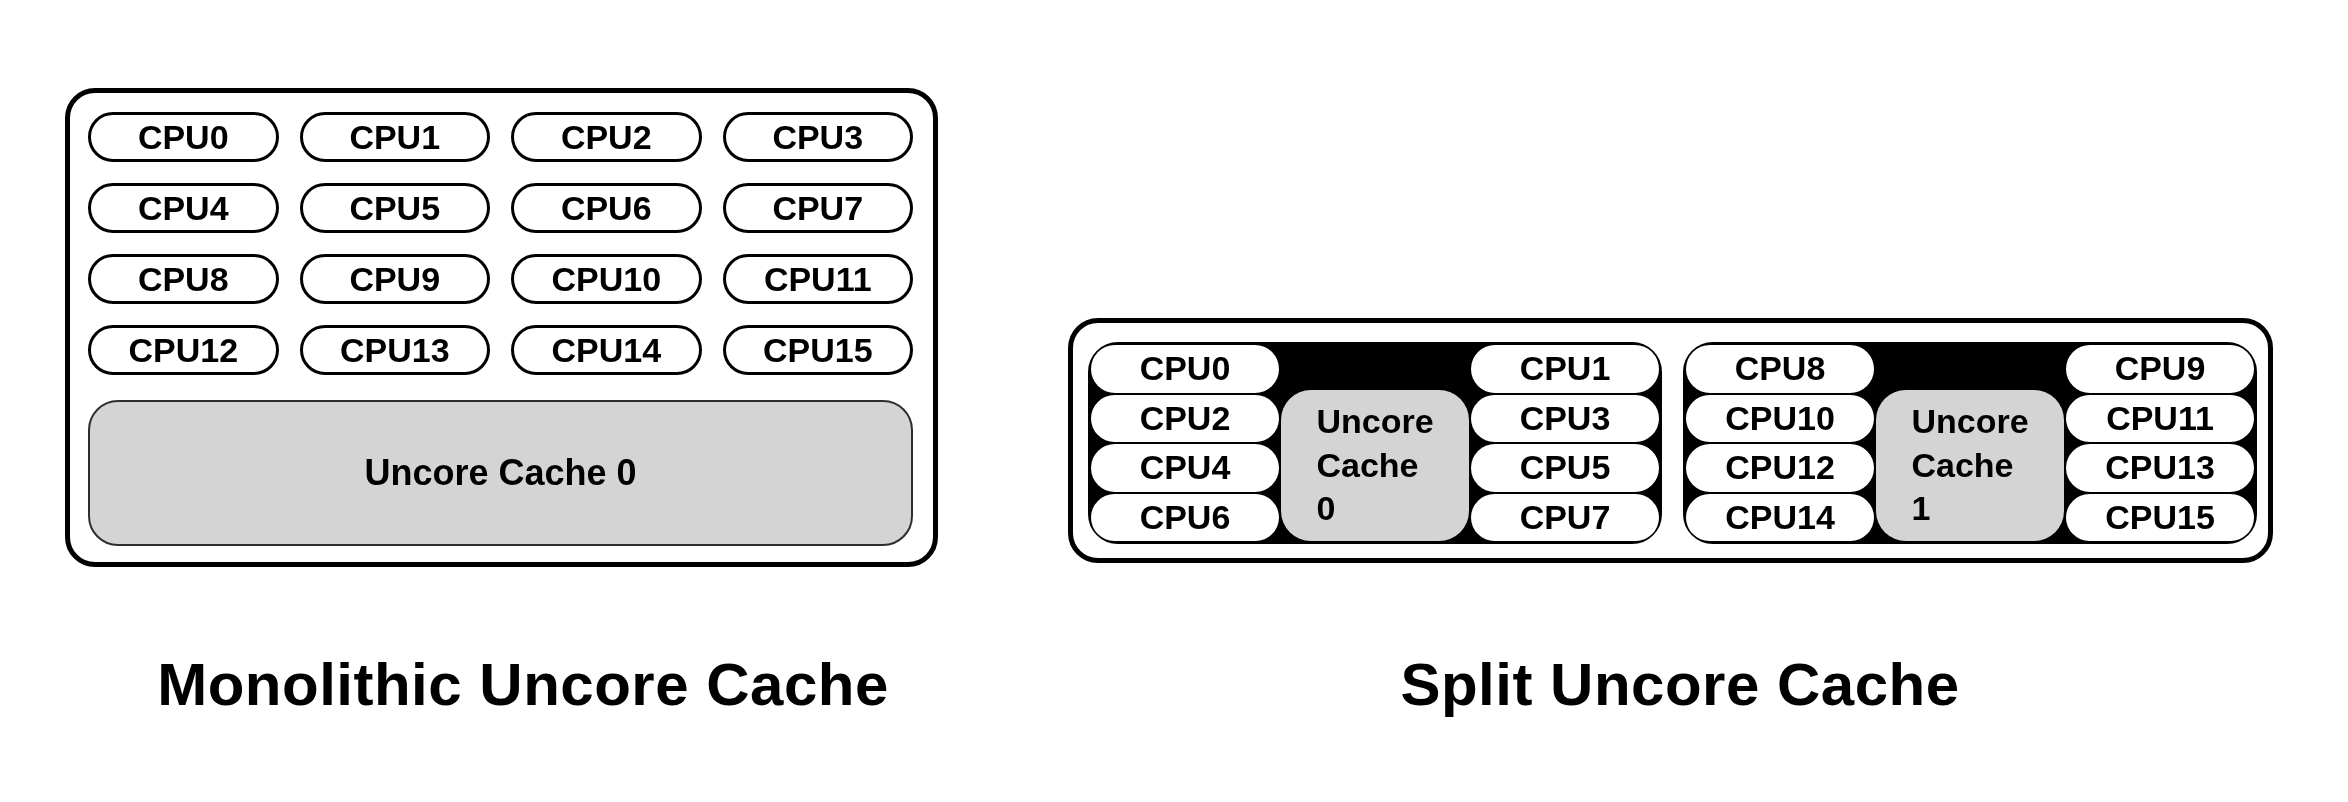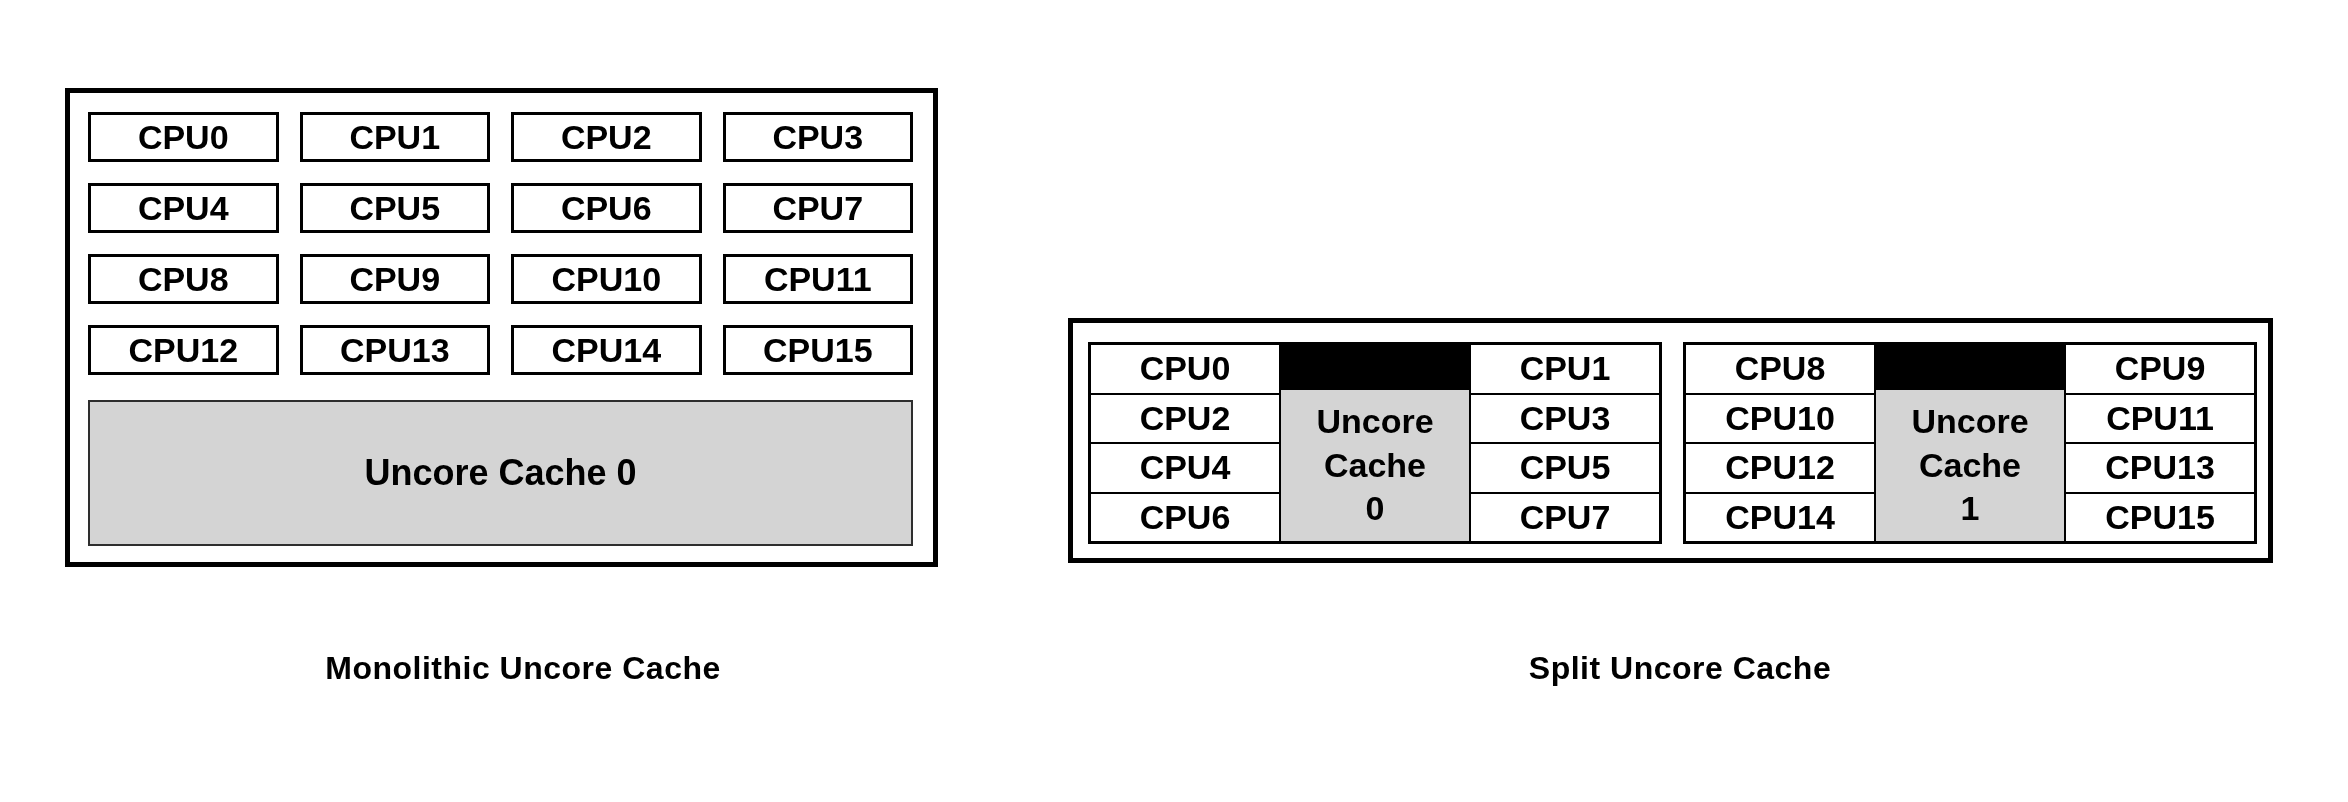--- a/index.html
+++ b/index.html
@@ -1,20 +1,20 @@
 <!DOCTYPE html>
 <html style="--cache-fill: #d4d4d4; --border: #000000; --background: #ffffff;"><head>
 <meta charset="utf-8">
 <style>
   :root {
     --cache-fill: #d4d4d4;
     --border: #000000;
     --background: #ffffff;
   }
-  * { margin: 0; padding: 0; box-sizing: border-box; }
+  * { margin: 0; padding: 0; box-sizing: border-box; border-radius: 30px; }
   html, body { width: 2348px; height: 802px; background: var(--background); }
   body {
     position: relative;
     font-family: "Liberation Sans", sans-serif;
     color: #000;
   }
 
   
   .mono-chip {
     position: absolute;
@@ -67,33 +67,32 @@
   }
   .cell {
     background: var(--background);
     display: flex; align-items: center; justify-content: center;
     font-weight: bold; font-size: 34px;
   }
   .cache-cell {
     grid-column: 2;
     grid-row: 1 / span 4;
     background: var(--cache-fill);
-    text-align: center;
     line-height: 1.28;
     white-space: pre-line;
     margin-top: 45px;
   }
 
   
   .caption {
     position: absolute;
     top: 650px;
     text-align: center;
     font-weight: bold;
-    font-size: 32px;
+    font-size: 60px;
     letter-spacing: 0.5px;
   }
   .caption-mono { left: 65px;  width: 916px;  }
   .caption-split { left: 1040px; width: 1280px; }
 </style>
 </head>
 <body>
 
 <section>
   <div class="mono-chip">

